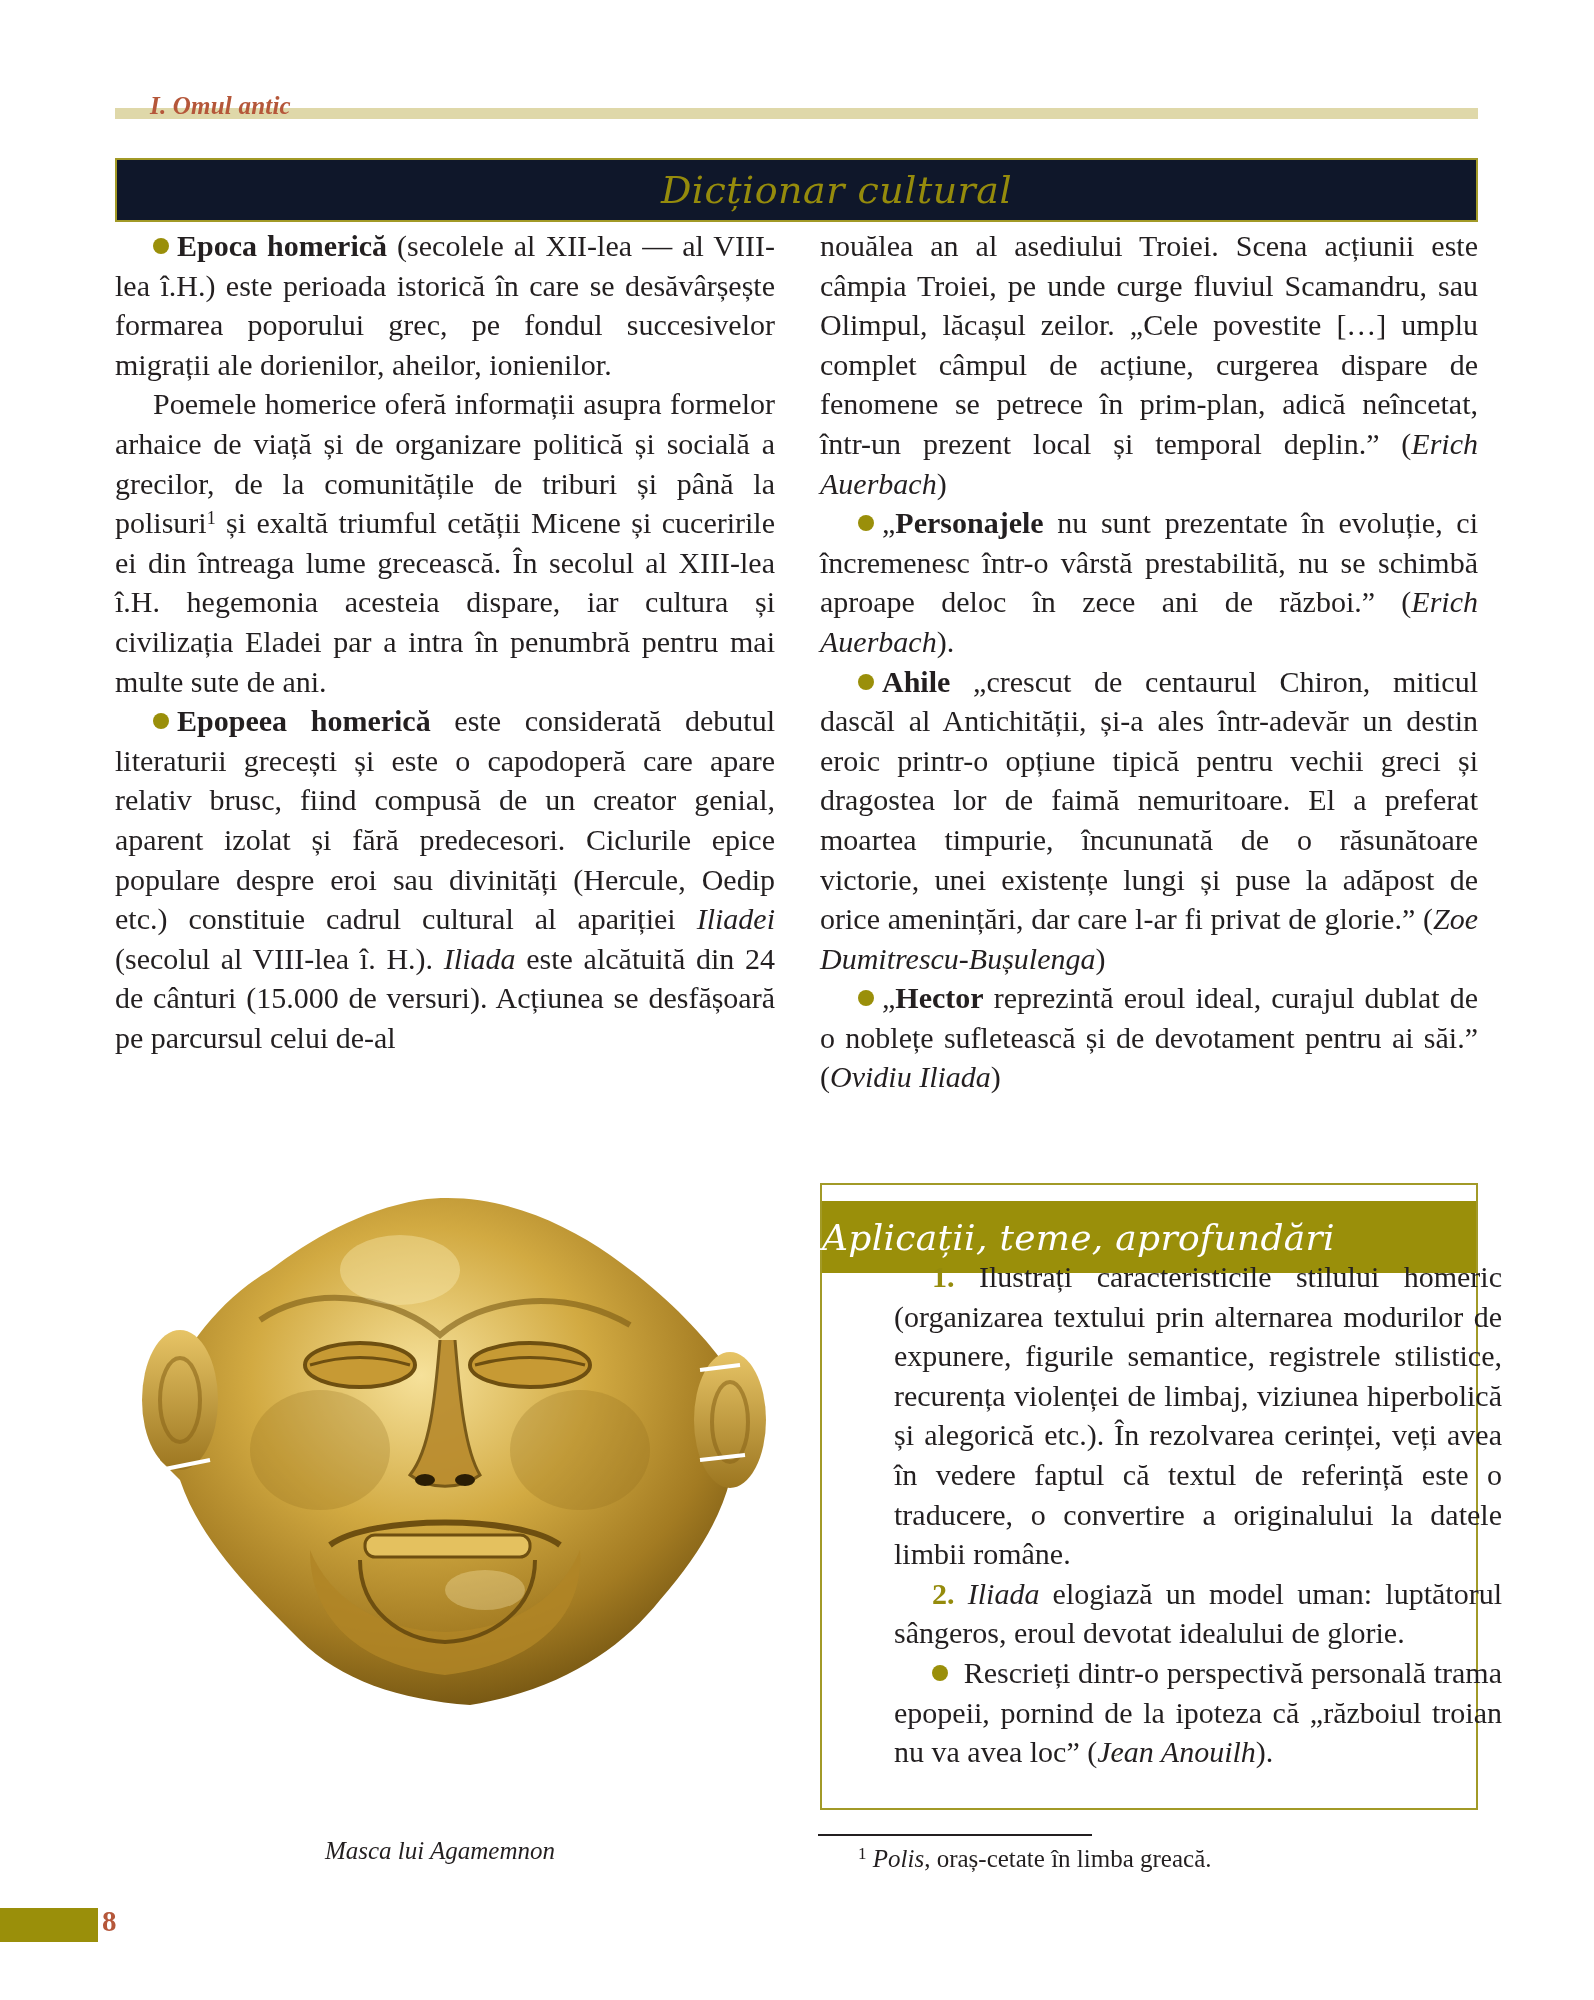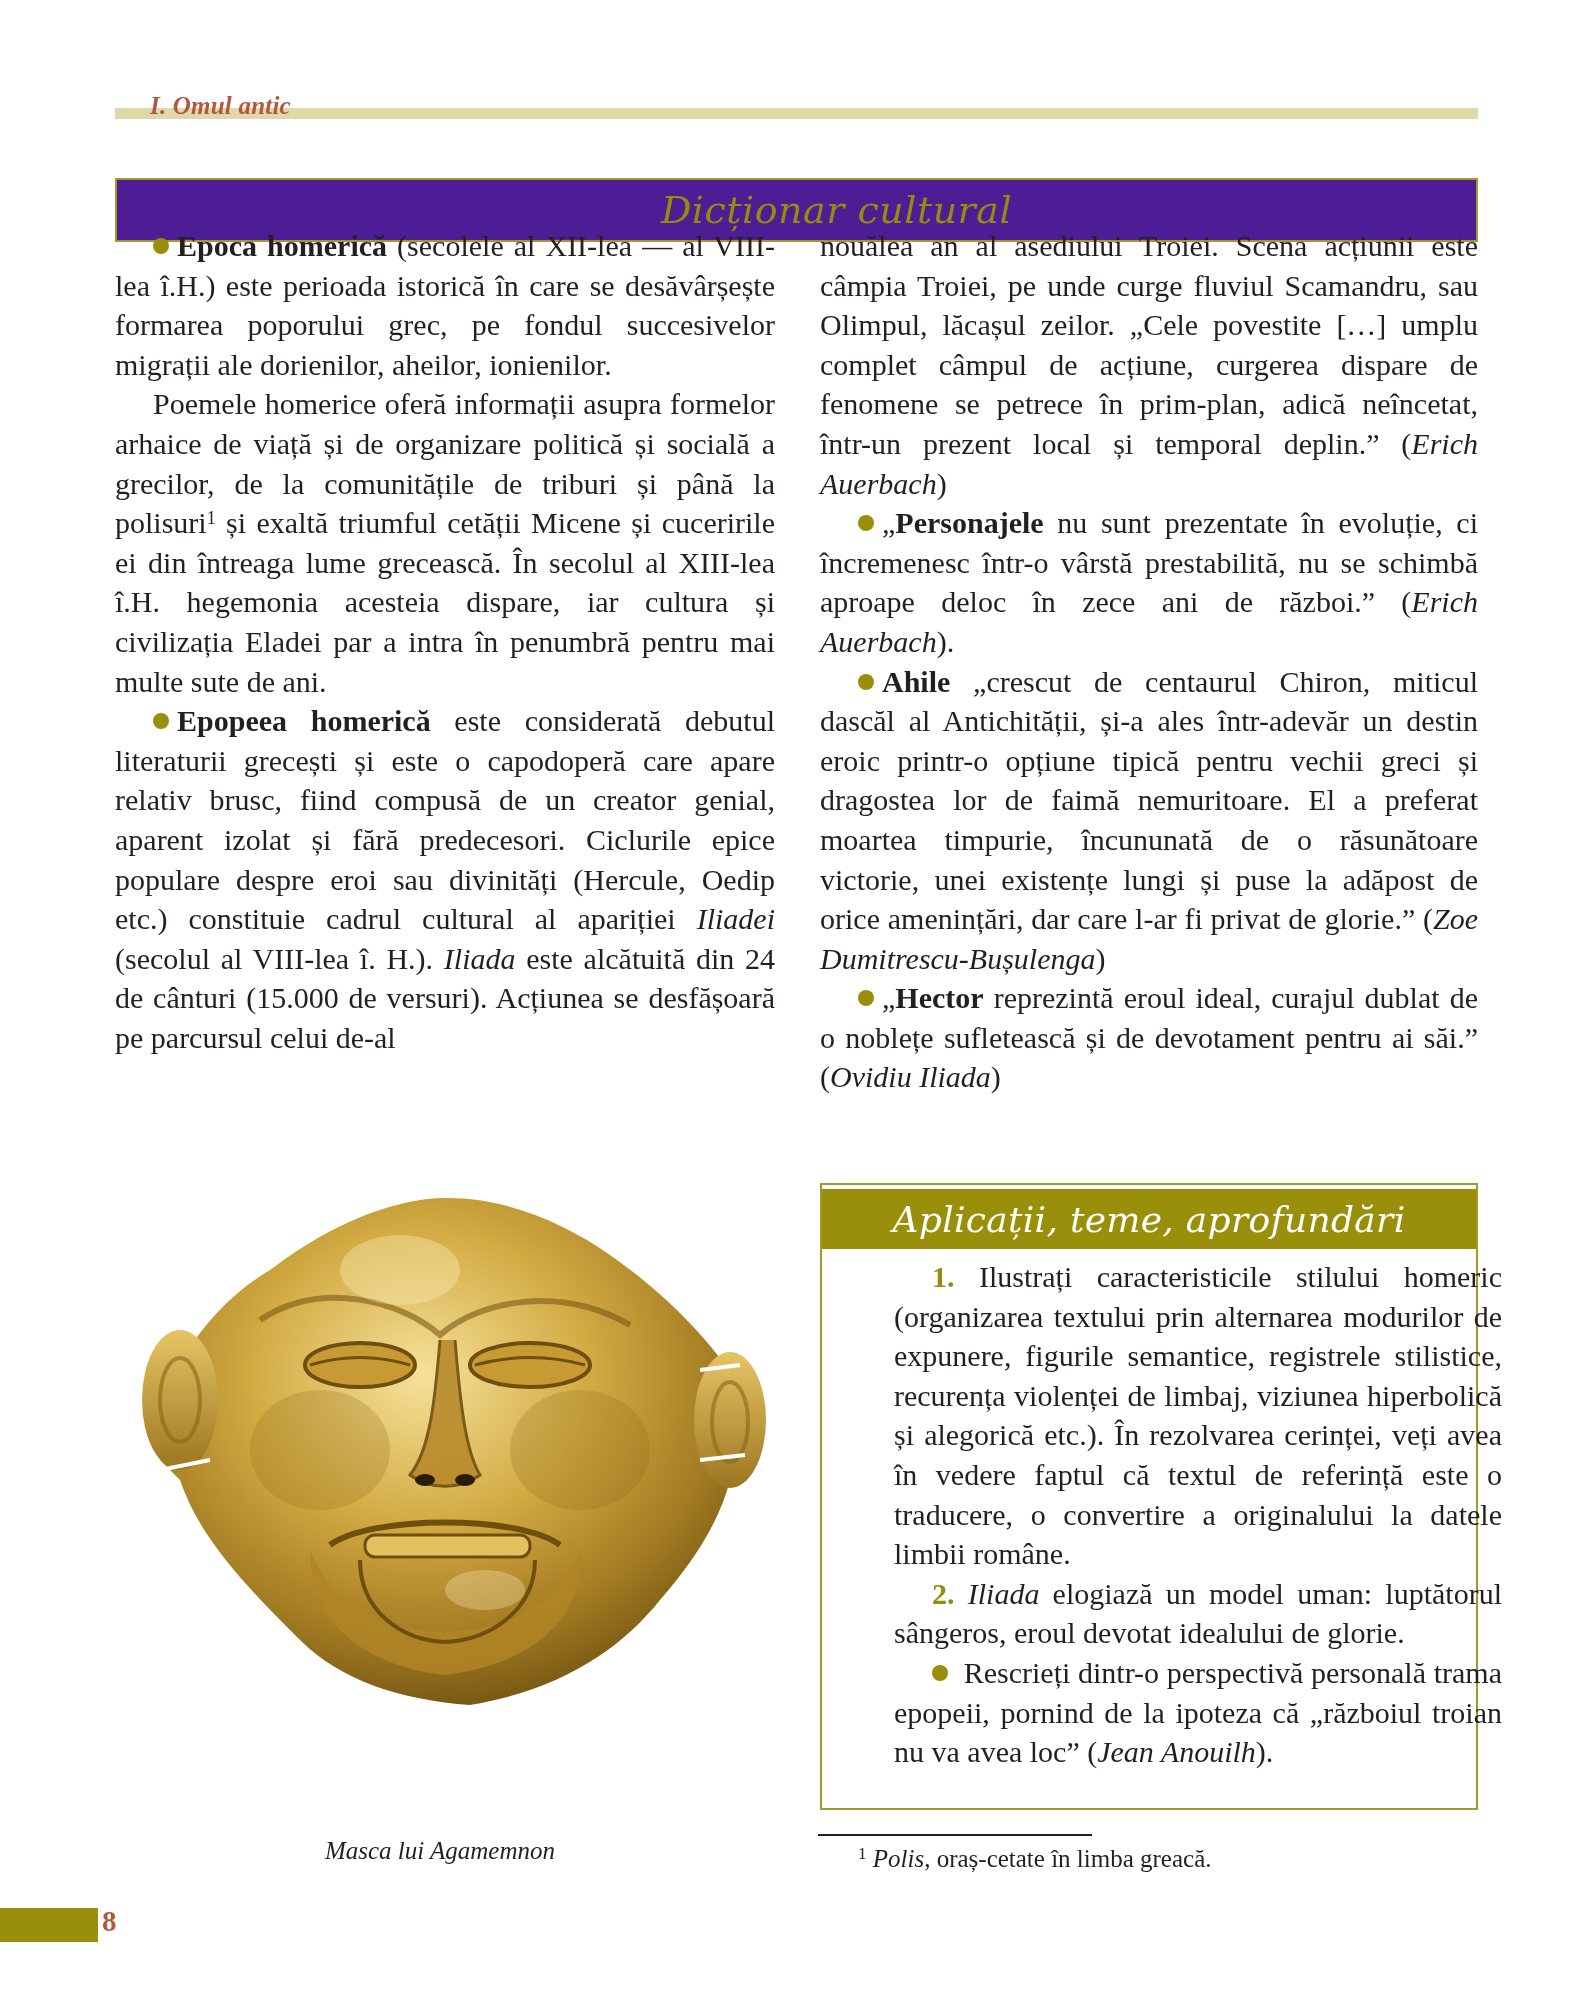--- a/index.html
+++ b/index.html
@@ -5,44 +5,44 @@
   html, body { margin:0; padding:0; background:#ffffff; }
   body { width:1594px; height:2000px; position:relative; overflow:hidden;
          font-family:"Liberation Serif", "DejaVu Serif", serif; color:#231f20; }
   .abs { position:absolute; }
 
   
   .run-bar { left:115px; top:108px; width:1363px; height:11px; background:#dfd8a9; }
   .run-title { left:150px; top:92px; font-size:25px; font-weight:bold; font-style:italic; color:#b5573a; letter-spacing:0.2px; }
 
   
-  .sec-box { left:115px; top:158px; width:1359px; height:60px; background:#4c1d95;
-             border:2px solid #a29a27; display:flex; align-items:center; justify-content:center;margin-top:20px; }
+  .sec-box { left:115px; top:158px; width:1359px; height:60px; background:#0f172a;
+             border:2px solid #a29a27; display:flex; align-items:center; justify-content:center; }
   .sec-title { font-family:"DejaVu Serif", serif; font-style:italic; font-size:38px; color:#958b0c;
                letter-spacing:0.5px; margin-left:80px; }
 
   .col { font-size:30px; line-height:39.6px; text-align:justify; }
   .col p { margin:0; text-indent:38px; }
   .col-left { left:115px; top:226px; width:660px; }
   .col-right { left:820px; top:226px; width:658px; }
   .col-right p.cont { text-indent:0; }
   .bullet { display:inline-block; width:16px; height:16px; border-radius:50%;
             background:#9a8f0a; margin-right:8px; vertical-align:2px; }
   b { font-weight:bold; }
   i { font-style:italic; }
   sup { font-size:18px; vertical-align:9px; line-height:0; }
 
   
   .mask-wrap { left:140px; top:1160px; width:640px; height:600px; }
   .caption { left:240px; top:1837px; width:400px; text-align:center; font-style:italic; font-size:25px; }
 
   
   .app-box { left:820px; top:1183px; width:654px; height:623px; border:2px solid #a29a27; background:#fff; }
-  .app-head { position:absolute; left:0; top:4px; right:0; height:60px; background:#9a8f0a;
-              display:flex; align-items:center; justify-content:center; }
+  .app-head { position:absolute; left:0; top:16px; right:0; height:72px; background:#9a8f0a;
+              display:flex; align-items:center; justify-content:flex-start; }
   .app-title { font-family:"DejaVu Serif", serif; font-style:italic; font-size:36px; color:#ffffff; letter-spacing:0.3px; }
   .app-body { position:absolute; left:24px; top:72px; width:608px; font-size:30px; line-height:39.6px; text-align:justify;margin-left:48px; }
   .app-body p { margin:0; text-indent:38px; }
   .num { color:#958b0c; font-weight:bold; }
 
   
   .fn-rule { left:818px; top:1834px; width:274px; height:2px; background:#231f20; }
   .fn-text { left:858px; top:1845px; font-size:25px; }
   .fn-text sup { font-size:17px; vertical-align:8px; }
 

